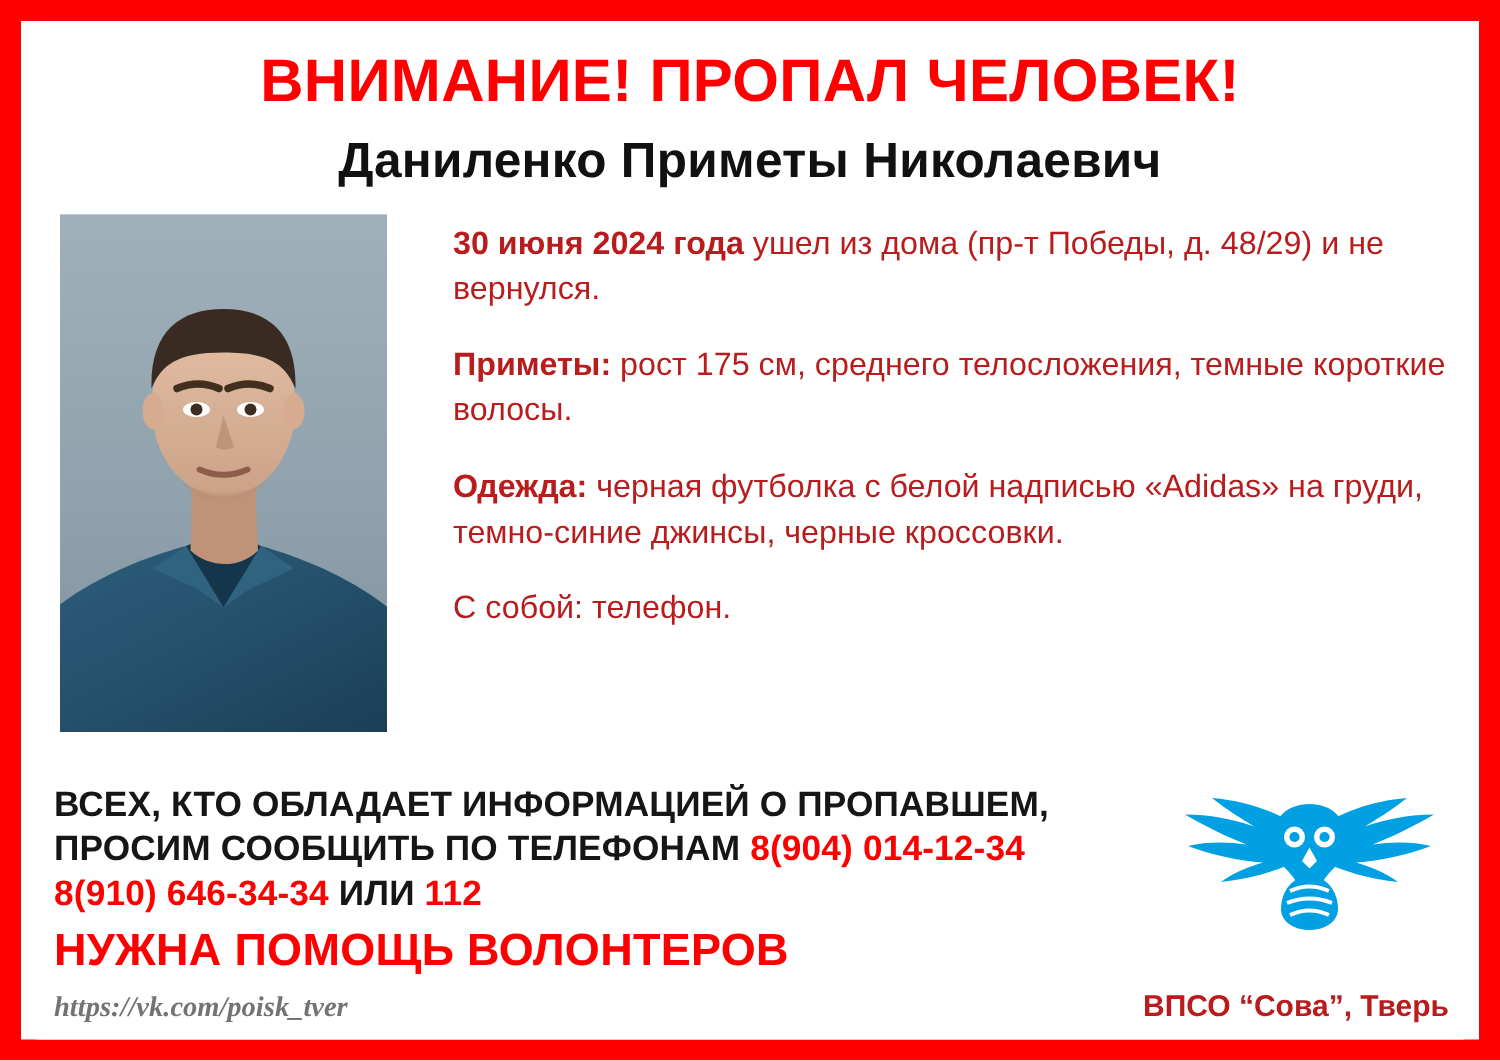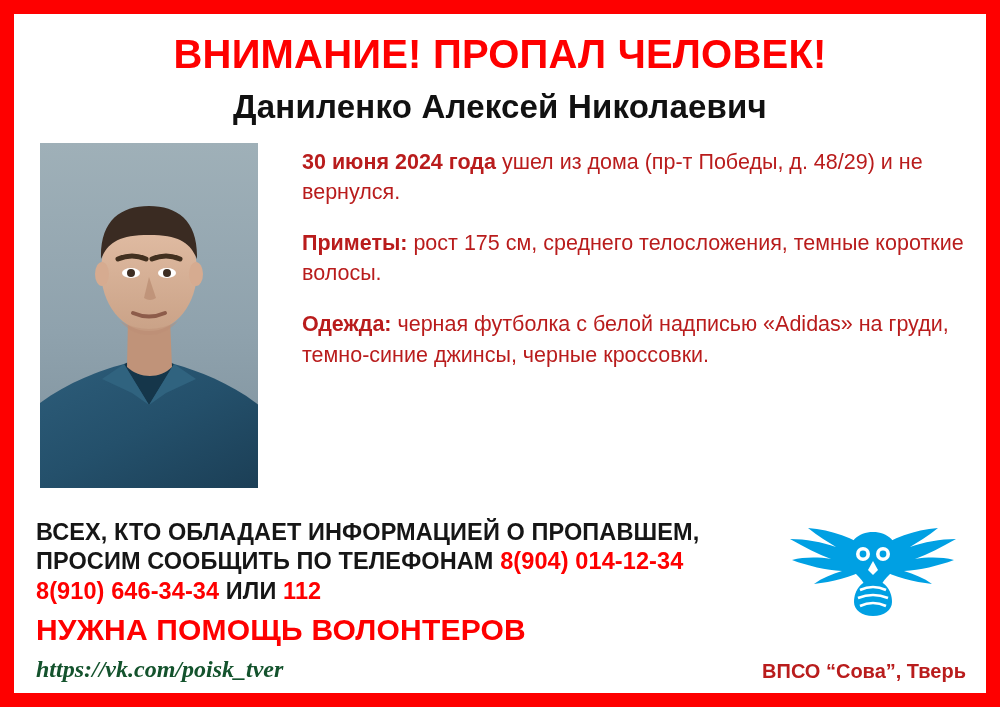--- a/index.html
+++ b/index.html
@@ -125,24 +125,24 @@
     margin-top: 6px;
     letter-spacing: 0.2px;
   }
   .bottom-row {
     display: flex;
     align-items: flex-end;
     justify-content: space-between;
     margin-top: 8px;
   }
   .url {
-    color: #14532d;
+    color: #737373;
     font-weight: bold;
     font-style: italic;
-    font-size: 24px;
+    font-size: 19px;
     font-family: "Liberation Serif", serif;
   }
   .org {
     color: #b91c1c;
     font-weight: bold;
     font-size: 20px;
   }
   .logo {
     position: absolute;
     right: 24px;
@@ -153,21 +153,21 @@
   }
   .logo svg { display: block; width: 100%; height: 100%; }
 </style>
 </head>
 <body>
 
 <div class="poster">
   <div class="inner">
 
     <div class="headline">ВНИМАНИЕ! ПРОПАЛ ЧЕЛОВЕК!</div>
-    <div class="name-line">Даниленко Алексей Николаевич</div>
+    <div class="name-line">Даниленко Приметы Николаевич</div>
 
     <div class="body-row">
 
       <div class="photo">
         <svg viewBox="0 0 218 345" preserveAspectRatio="none">
           <defs>
             <linearGradient id="bgGrad" x1="0" y1="0" x2="0" y2="1">
               <stop offset="0%" stop-color="#9fb0b8"></stop>
               <stop offset="55%" stop-color="#8fa2ad"></stop>
               <stop offset="100%" stop-color="#7d909c"></stop>
@@ -212,20 +212,21 @@
           <path d="M 93 170 q 16 7 32 0" stroke="#8d5c4a" stroke-width="4" fill="none" stroke-linecap="round"></path>
 
           <path d="M 80 178 q 29 16 58 0 q -12 14 -29 14 q -17 0 -29 -14 Z" fill="#bd8f75" opacity="0.45"></path>
         </svg>
       </div>
 
       <div class="description">
         <p><span class="b">30 июня 2024 года</span><span> ушел из дома (пр-т Победы, д. 48/29) и не вернулся.</span></p>
         <p><span class="b">Приметы:</span><span> рост 175 см, среднего телосложения, темные короткие волосы.</span></p>
         <p><span class="b">Одежда:</span><span> черная футболка с белой надписью «Adidas» на груди, темно-синие джинсы, черные кроссовки.</span></p>
+        <p>С собой: телефон.</p>
       </div>
     </div>
 
     <div class="footer">
 
       <div class="logo">
         <svg viewBox="0 0 178 96">
           <g fill="#00a0e3">
 
             <path d="M86 30 C 70 18 48 10 24 8 C 34 16 44 22 52 27 C 38 22 22 19 6 19 C 20 27 34 34 47 39 C 34 37 20 37 8 40 C 24 46 42 50 58 51 C 48 54 38 58 30 64 C 48 62 68 57 82 49 Z"></path>

